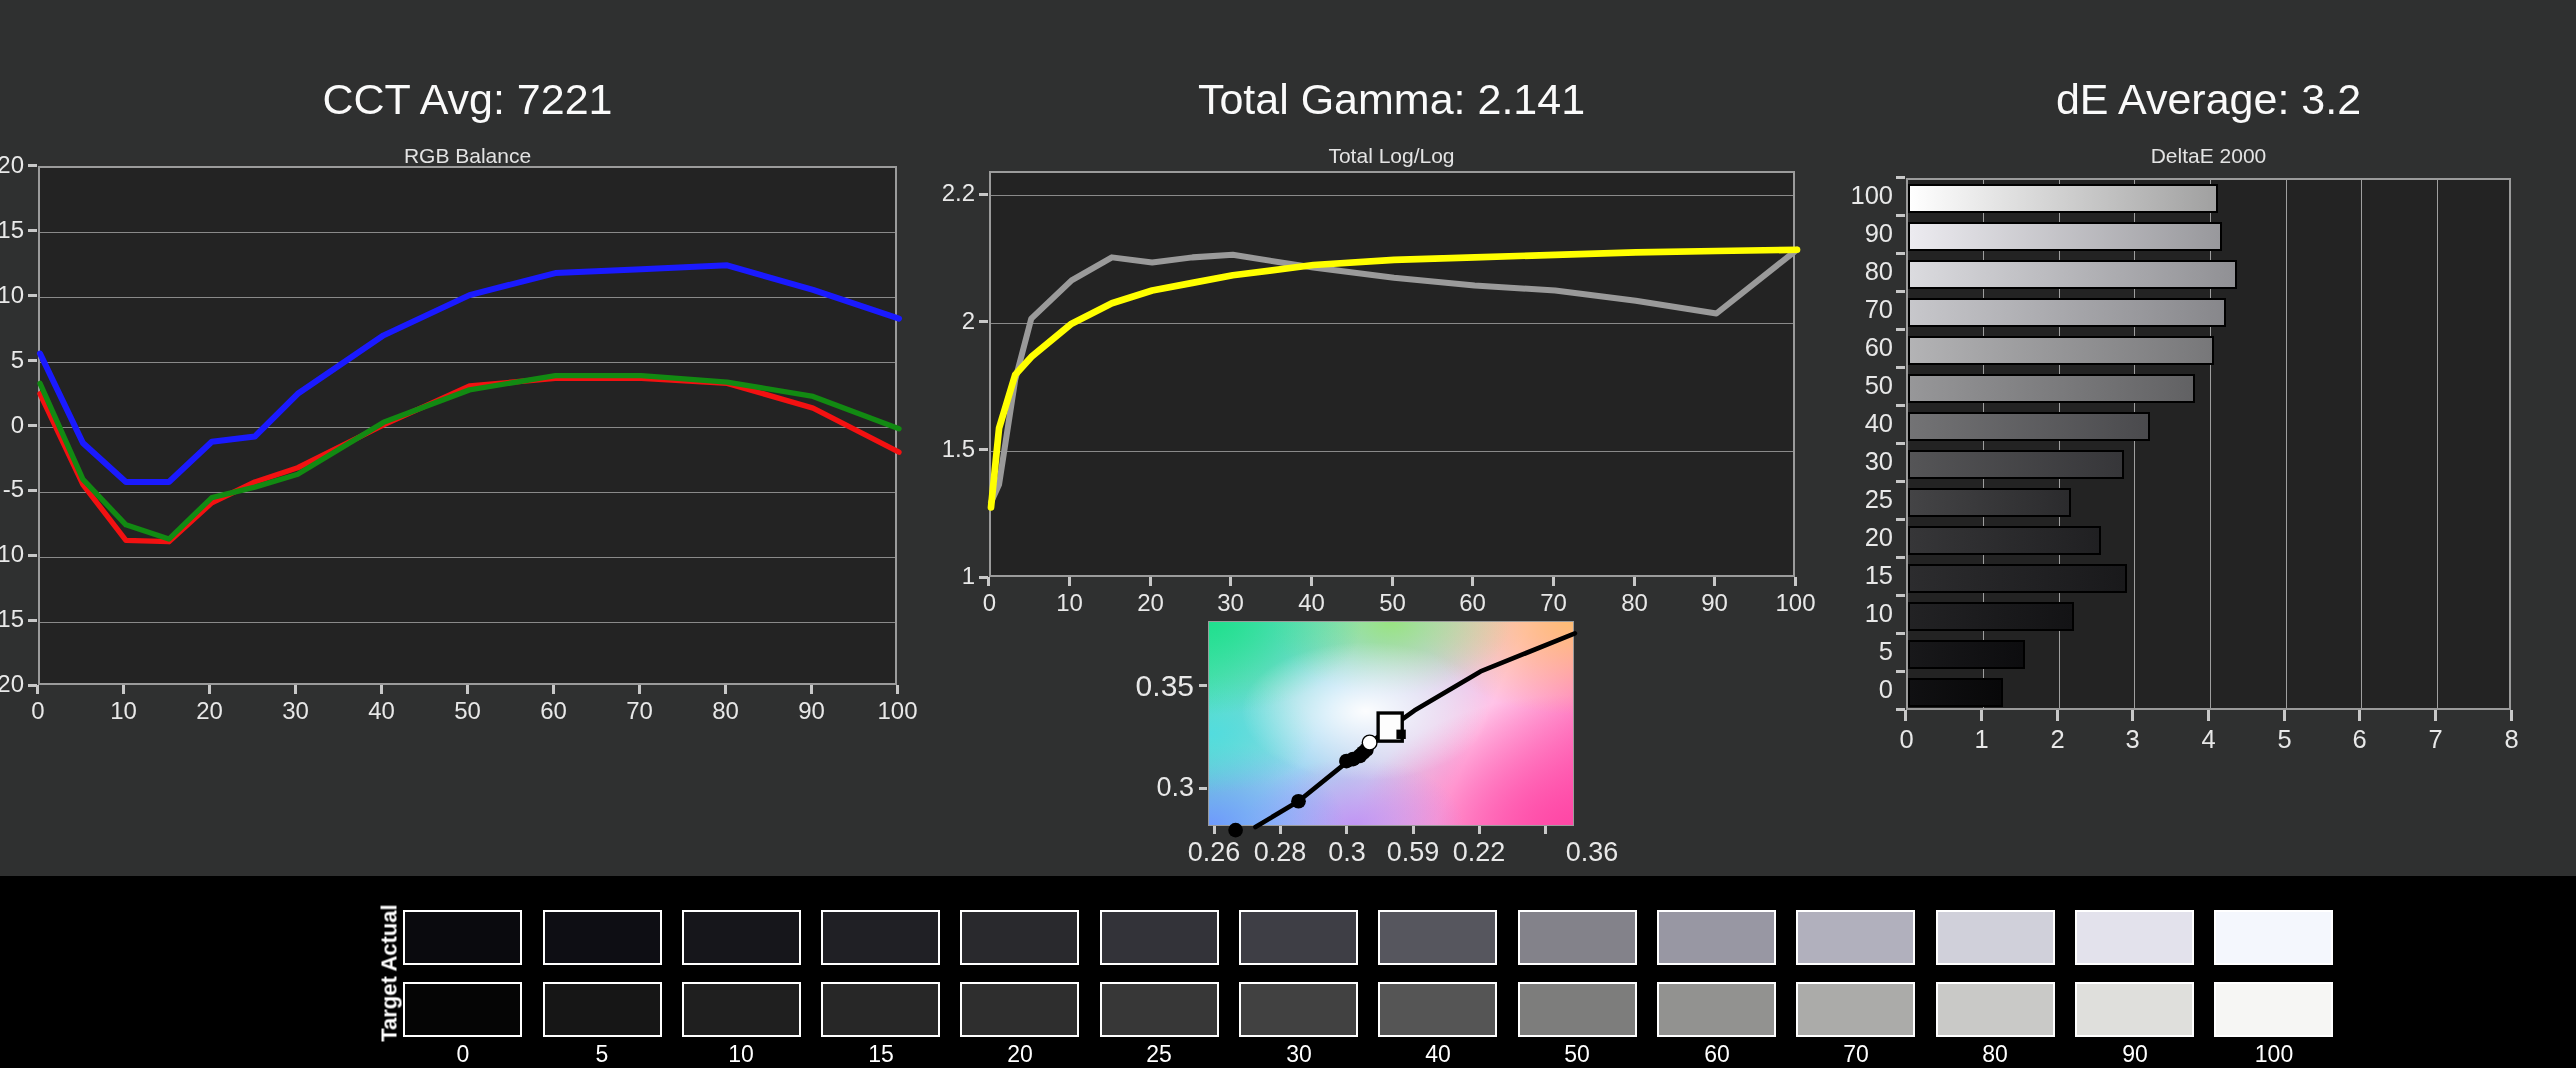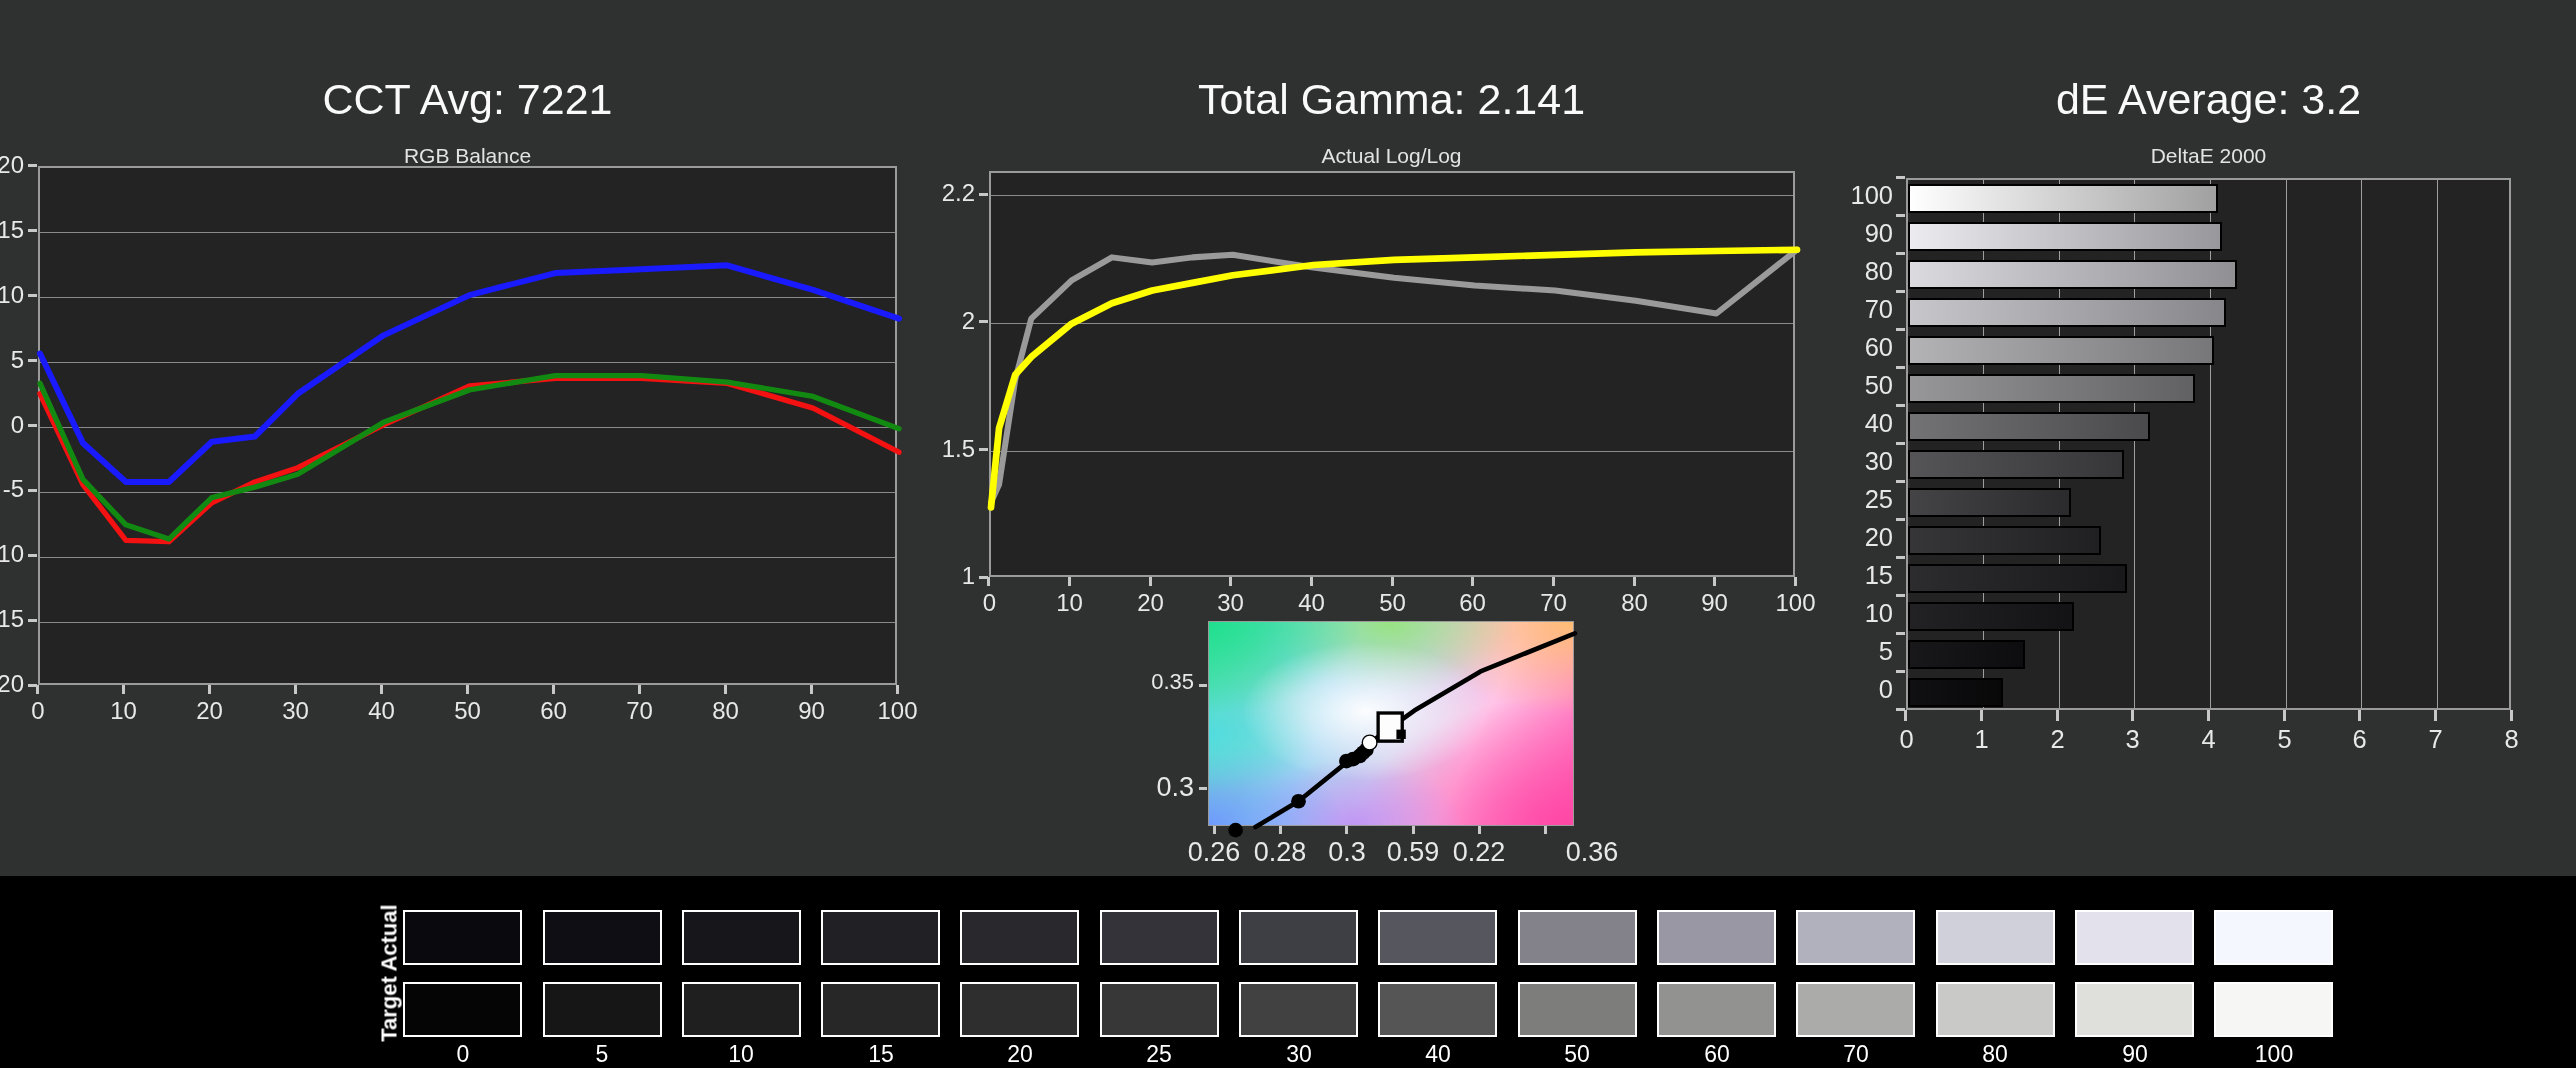--- a/index.html
+++ b/index.html
@@ -23,21 +23,21 @@
   svg{position:absolute;left:0;top:0;overflow:visible;}
 </style>
 </head>
 <body>
 
 <div class="abs big-title" style="left:65px;top:75px;width:805px;">CCT Avg: 7221</div>
 <div class="abs big-title" style="left:989px;top:75px;width:805px;">Total Gamma: 2.141</div>
 <div class="abs big-title" style="left:1806px;top:75px;width:805px;">dE Average: 3.2</div>
 
 <div class="abs sub-title" style="left:65px;top:144px;width:805px;">RGB Balance</div>
-<div class="abs sub-title" style="left:989px;top:144px;width:805px;">Actual Log/Log</div>
+<div class="abs sub-title" style="left:989px;top:144px;width:805px;">Total Log/Log</div>
 <div class="abs sub-title" style="left:1806px;top:144px;width:805px;">DeltaE 2000</div>
 
 <div id="rgb-plot" class="plot" style="left:38px;top:166px;width:859px;height:519px;">
     <div class="gridline-h" style="top: 64px;"></div>
     <div class="gridline-h" style="top: 129px;"></div>
     <div class="gridline-h" style="top: 194px;"></div>
     <div class="gridline-h" style="top: 259px;"></div>
     <div class="gridline-h" style="top: 324px;"></div>
     <div class="gridline-h" style="top: 389px;"></div>
     <div class="gridline-h" style="top: 454px;"></div>
@@ -178,21 +178,21 @@
     <div class="axis-label" style="left: 1432px; top: 589px; width: 81px;">60</div>
     <div class="tick" style="left: 1552px; top: 577px; width: 2.7px; height: 9.4px;"></div>
     <div class="axis-label" style="left: 1513px; top: 589px; width: 81px;">70</div>
     <div class="tick" style="left: 1633px; top: 577px; width: 2.7px; height: 9.4px;"></div>
     <div class="axis-label" style="left: 1594px; top: 589px; width: 81px;">80</div>
     <div class="tick" style="left: 1713px; top: 577px; width: 2.7px; height: 9.4px;"></div>
     <div class="axis-label" style="left: 1674px; top: 589px; width: 81px;">90</div>
     <div class="tick" style="left: 1794px; top: 577px; width: 2.7px; height: 9.4px;"></div>
     <div class="axis-label" style="left: 1755px; top: 589px; width: 81px;">100</div>
     <div class="tick" style="left: 1199px; top: 684px; width: 8px; height: 2.7px;"></div>
-    <div class="axis-label right" style="left: 1093px; top: 669px; width: 101px; font-size: 22px;">0.35</div>
+    <div class="axis-label right" style="left: 1093px; top: 669px; width: 101px; font-size: 30px;">0.35</div>
     <div class="tick" style="left: 1199px; top: 787px; width: 8px; height: 2.7px;"></div>
     <div class="axis-label right" style="left: 1093px; top: 772px; width: 101px; font-size: 27px;">0.3</div>
     <div class="tick" style="left: 1213px; top: 826px; width: 2.7px; height: 8px;"></div>
     <div class="axis-label" style="left: 1167px; top: 837px; width: 94px; font-size: 27px;">0.26</div>
     <div class="tick" style="left: 1279px; top: 826px; width: 2.7px; height: 8px;"></div>
     <div class="axis-label" style="left: 1233px; top: 837px; width: 94px; font-size: 27px;">0.28</div>
     <div class="tick" style="left: 1345px; top: 826px; width: 2.7px; height: 8px;"></div>
     <div class="axis-label" style="left: 1300px; top: 837px; width: 94px; font-size: 27px;">0.3</div>
     <div class="tick" style="left: 1412px; top: 826px; width: 2.7px; height: 8px;"></div>
     <div class="axis-label" style="left: 1366px; top: 837px; width: 94px; font-size: 27px;">0.59</div>

